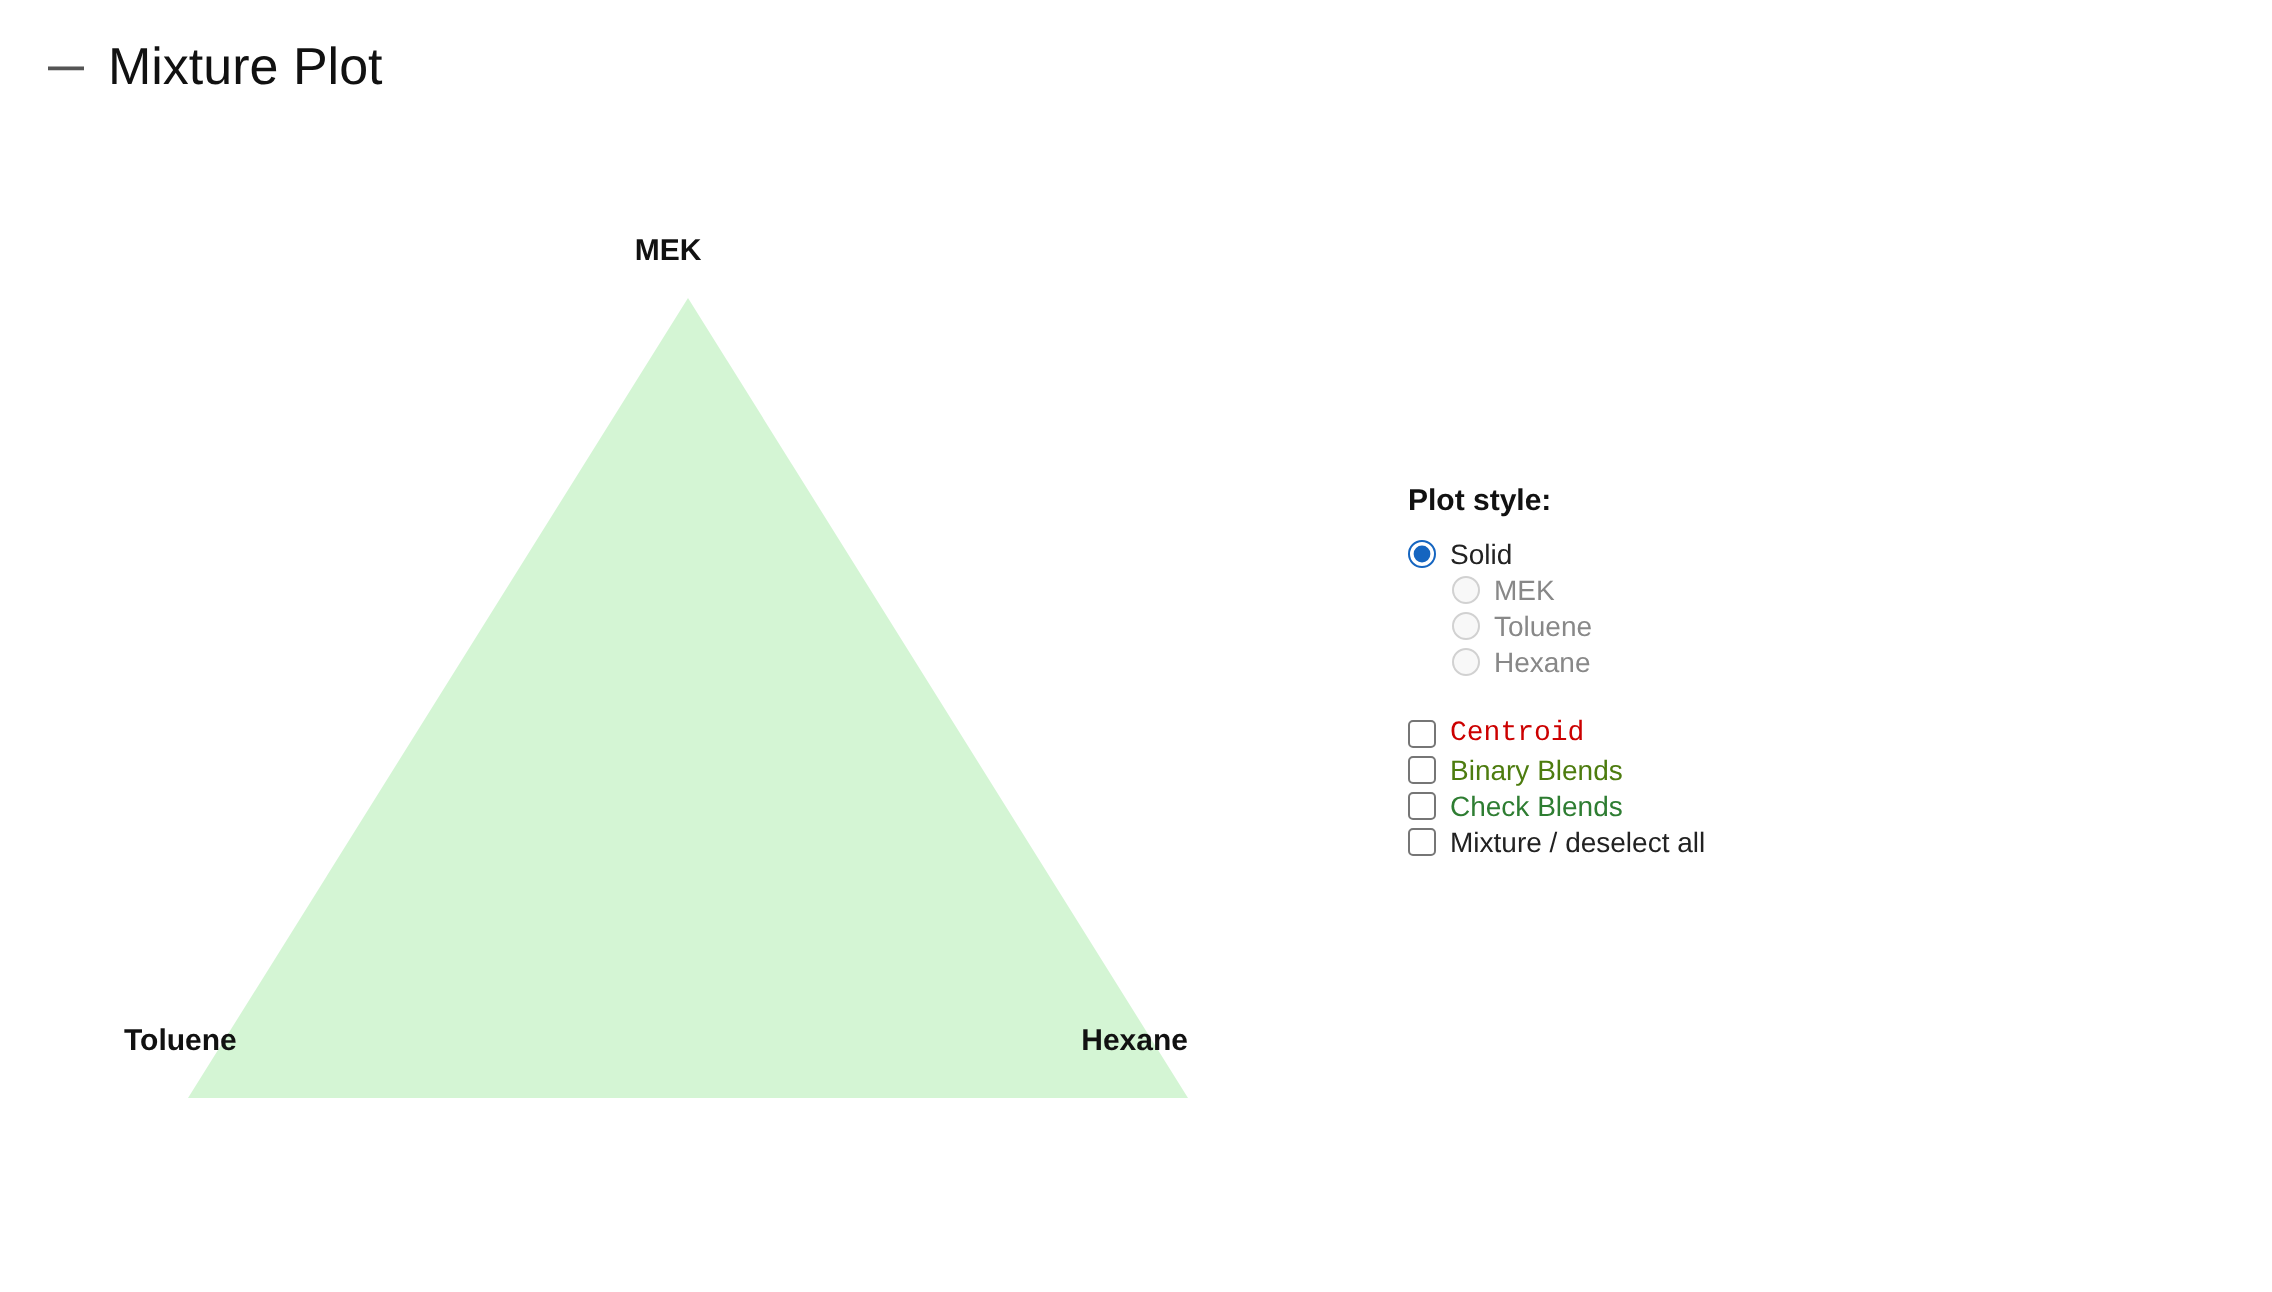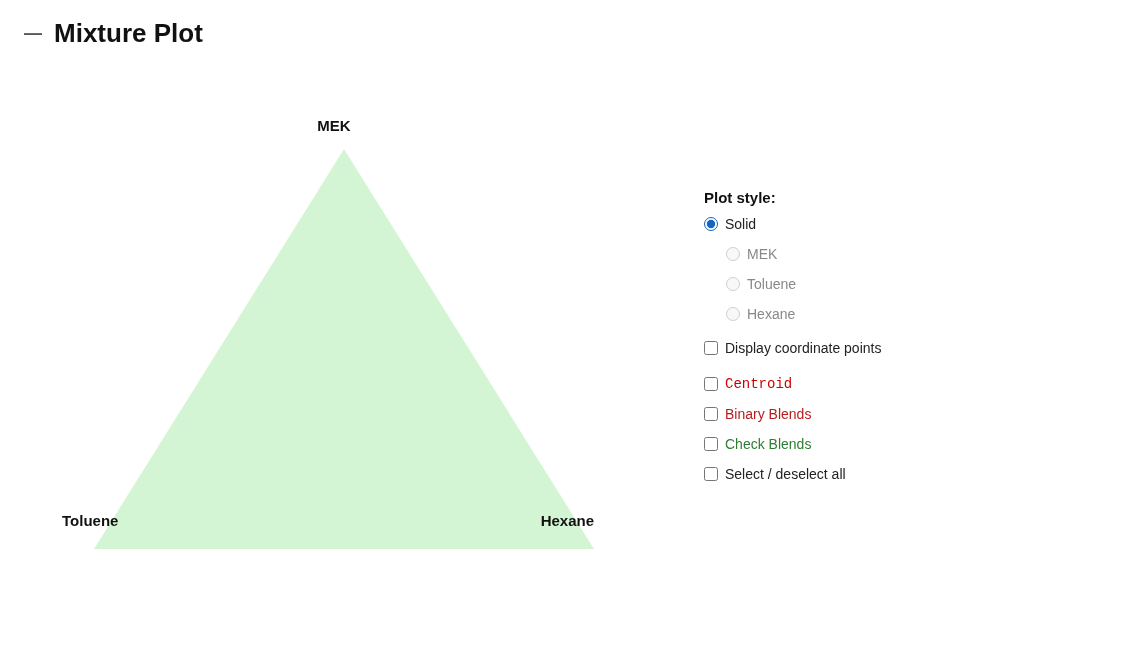--- a/index.html
+++ b/index.html
@@ -17,21 +17,21 @@
       padding: 18px 24px 10px 24px;
       gap: 12px;
     }
     .header-dash {
       font-size: 18px;
       color: #555;
       font-weight: bold;
     }
     .header-title {
       font-size: 26px;
-      font-weight: bold;
+      font-weight: normal;
       color: #111;
     }
     .main-content {
       display: flex;
       flex-direction: row;
       padding: 0 24px;
       gap: 40px;
       align-items: center;
     }
     .plot-area {
@@ -70,21 +70,21 @@
     }
     .section-title {
       font-weight: bold;
       font-size: 15px;
       margin-bottom: 10px;
       color: #111;
     }
     .radio-group, .checkbox-group {
       display: flex;
       flex-direction: column;
-      gap: 14px;
+      gap: 2px;
       margin-bottom: 18px;
     }
     .radio-item, .checkbox-item {
       display: flex;
       align-items: center;
       gap: 7px;
       font-size: 14px;
       color: #222;
       cursor: pointer;
     }
@@ -97,21 +97,21 @@
     }
     input[type="radio"], input[type="checkbox"] {
       width: 14px;
       height: 14px;
       cursor: pointer;
     }
     input[type="radio"]:checked {
       accent-color: #1565c0;
     }
     .color-red { color: #c00; font-family: Liberation Mono, monospace; }
-    .color-blue { color: #b91c1c; }
+    .color-blue { color: #4d7c0f; }
     .color-green { color: #2e7d32; }
     .display-points-section {
       margin-top: 20px;
     }
   </style>
 </head>
 <body>
 
 <div class="header">
   <span class="header-dash">—</span>
@@ -143,39 +143,35 @@
       <label class="radio-item indented">
         <input type="radio" name="gridline_opt" value="toluene" disabled="" style="">
         <span>Toluene</span>
       </label>
       <label class="radio-item indented">
         <input type="radio" name="gridline_opt" value="hexane" disabled="" style="">
         <span>Hexane</span>
       </label>
     </div>
 
-    <label class="checkbox-item">
-      <input type="checkbox" name="display_coord" style="">
-      <span>Display coordinate points</span>
-    </label>
 
     <div class="display-points-section">
       <div class="checkbox-group">
         <label class="checkbox-item">
           <input type="checkbox" style="">
           <span class="color-red">Centroid</span>
         </label>
         <label class="checkbox-item">
           <input type="checkbox" style="">
           <span class="color-blue">Binary Blends</span>
         </label>
         <label class="checkbox-item">
           <input type="checkbox" style="">
           <span class="color-green">Check Blends</span>
         </label>
         <label class="checkbox-item">
           <input type="checkbox" style="">
-          <span>Select / deselect all</span>
+          <span>Mixture / deselect all</span>
         </label>
       </div>
     </div>
   </div>
 </div>
 
 </body></html>

